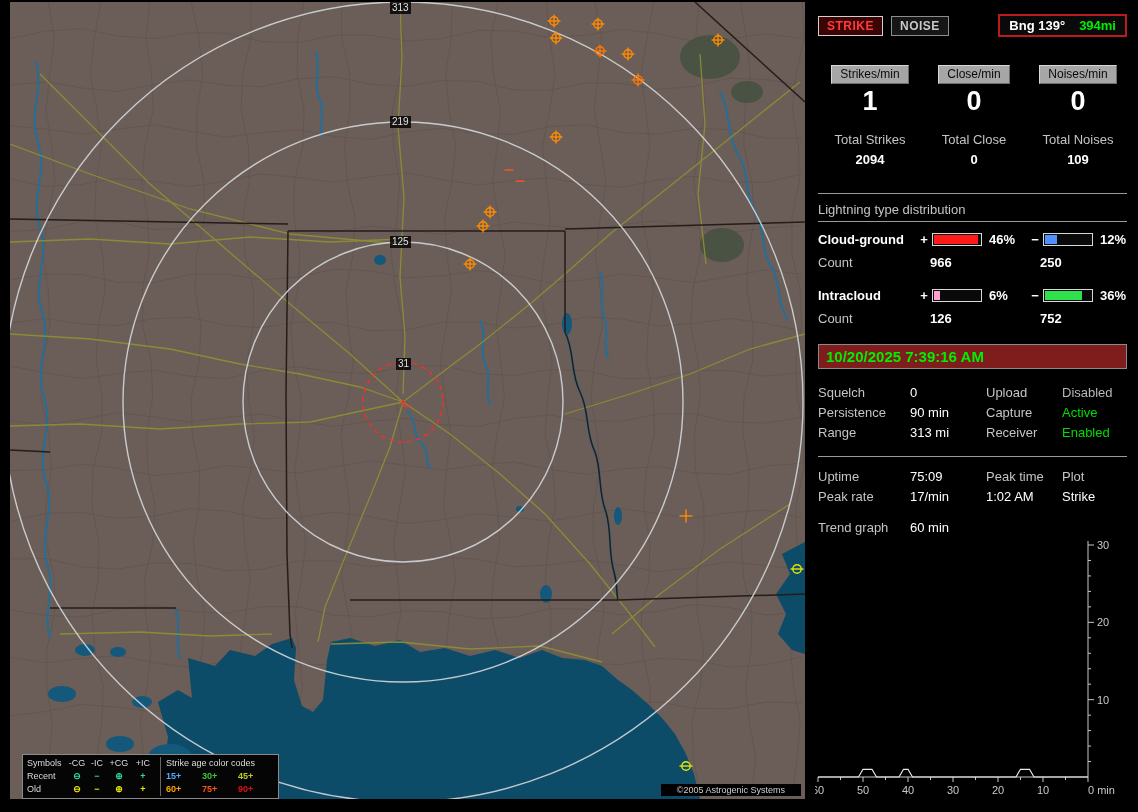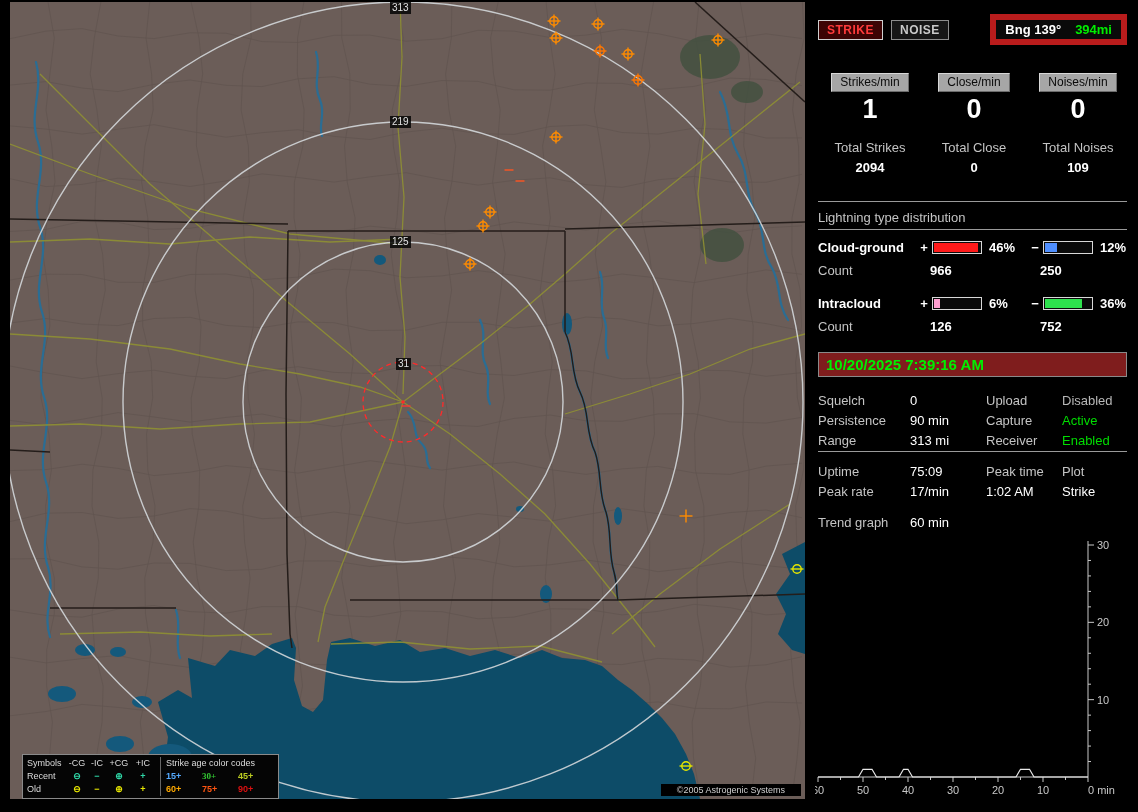--- a/index.html
+++ b/index.html
@@ -26,21 +26,21 @@
     font-size:9px;padding:1px 16px;}
 
   
   .panel{position:absolute;left:815px;top:0;width:315px;height:812px;background:#000;
     color:#c4c4c4;font-size:13px;padding:14px 0 0 3px;box-sizing:border-box;}
   .ptop{display:flex;align-items:center;gap:8px;padding-right:3px;}
   .btn{font-family:"Liberation Sans",sans-serif;font-size:12px;font-weight:bold;
     padding:2px 8px;cursor:pointer;letter-spacing:.5px;}
   .strike-btn{background:#3c0404;color:#ff3b3b;border:1px solid #cfcfcf;}
   .noise-btn{background:#161616;color:#c9c9c9;border:1px solid #8d8d8d;}
-  .bng-box{margin-left:auto;border:6px solid #b91c1c;background:#0a0a0a;padding:2px 9px;
+  .bng-box{margin-left:auto;border:2px solid #b91c1c;background:#0a0a0a;padding:2px 9px;
     display:flex;gap:14px;font-size:13px;font-weight:bold;}
   .bng-label{color:#fff;}
   .bng-value{color:#00ee00;}
 
   .rates-row{display:flex;margin-top:28px;}
   .rcol{flex:0 0 104px;text-align:center;}
   .chip{display:inline-block;background:#a6a6a6;color:#0a0a0a;font-size:12px;
     padding:1px 8px 2px;border:1px solid;border-color:#d8d8d8 #6c6c6c #6c6c6c #d8d8d8;}
   .values-row{display:flex;margin-top:2px;}
   .rval{font-size:27px;font-weight:bold;color:#fff;line-height:30px;}
@@ -66,21 +66,21 @@
   .date-box{margin-top:18px;margin-right:3px;border:1px solid #8a8a8a;padding:3px 7px;
     color:#00ee00;font-weight:bold;font-size:15px;background:#7f1d1d;}
   .settings{margin-top:14px;}
   .srow{display:flex;line-height:20px;font-size:13px;}
   .srow .c1{flex:0 0 92px;}
   .srow .c2{flex:0 0 76px;}
   .srow .c3{flex:0 0 76px;}
   .srow .c4{flex:1;}
   .lab{color:#c4c4c4;}
   .val{color:#fff;}
-  .stats{border-top:1px solid #9a9a9a;padding-top:10px;margin-right:3px;}
+  .stats{margin-top:13px;border-top:1px solid #9a9a9a;padding-top:10px;margin-right:3px;}
   .trend-row{margin-top:13px;display:flex;font-size:13px;}
   .trend-row .c1{flex:0 0 92px;}
   #trend-svg{position:absolute;left:0;top:537px;}
 </style>
 </head>
 <body>
 
 <div class="screen">
 
   <div class="map">
@@ -290,21 +290,21 @@
 
         <span class="ll">Old</span>
         <span class="sym" style="color: rgb(230, 230, 0);">⊖</span>
         <span class="sym" style="color: rgb(230, 230, 0);">−</span>
         <span class="sym" style="color: rgb(230, 230, 0);">⊕</span>
         <span class="sym" style="color: rgb(230, 230, 0);">+</span>
       </div>
       <div class="leg-right">
         <span class="lh title">Strike age color codes</span>
         <span class="age" style="color: rgb(85, 170, 255);">15+</span>
-        <span class="age" style="color: rgb(51, 204, 51); font-family: Liberation Serif, serif;">30+</span>
+        <span class="age" style="color: rgb(51, 204, 51);">30+</span>
         <span class="age" style="color: rgb(187, 204, 34);">45+</span>
         <span class="age" style="color: rgb(255, 170, 0);">60+</span>
         <span class="age" style="color: rgb(255, 85, 17);">75+</span>
         <span class="age" style="color: rgb(221, 17, 17);">90+</span>
       </div>
     </div>
 
     <div class="copyright">©2005 Astrogenic Systems</div>
   </div>
 

